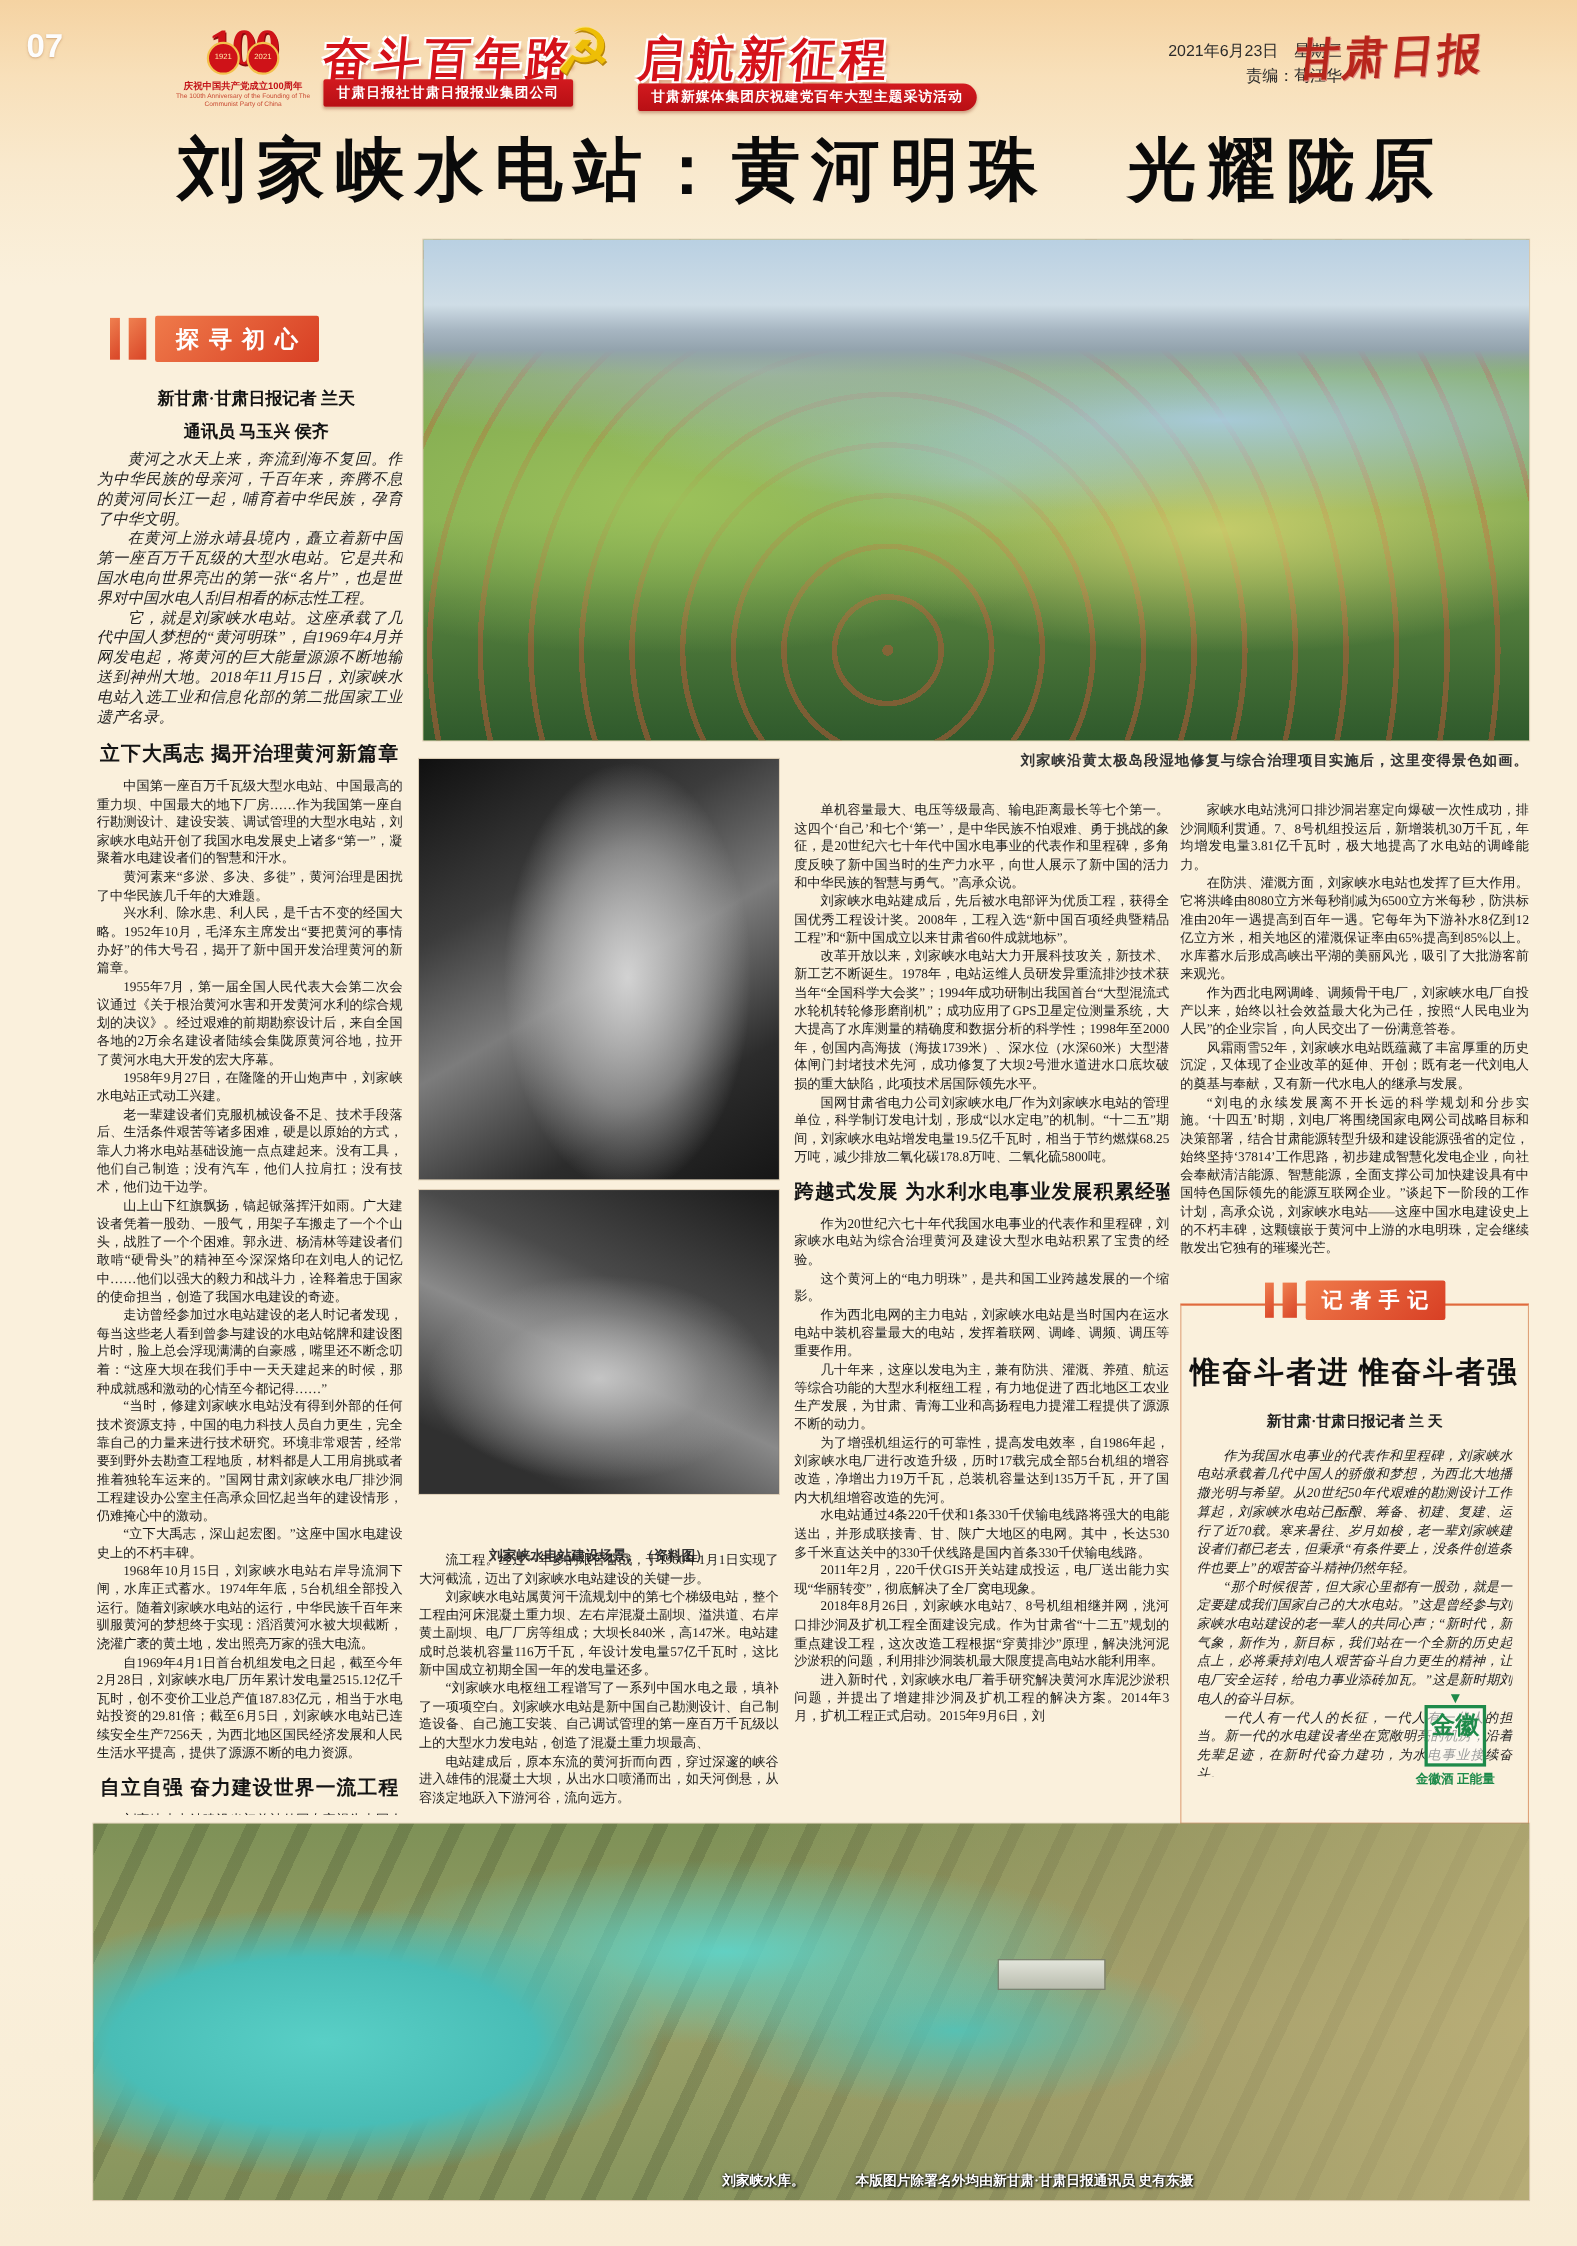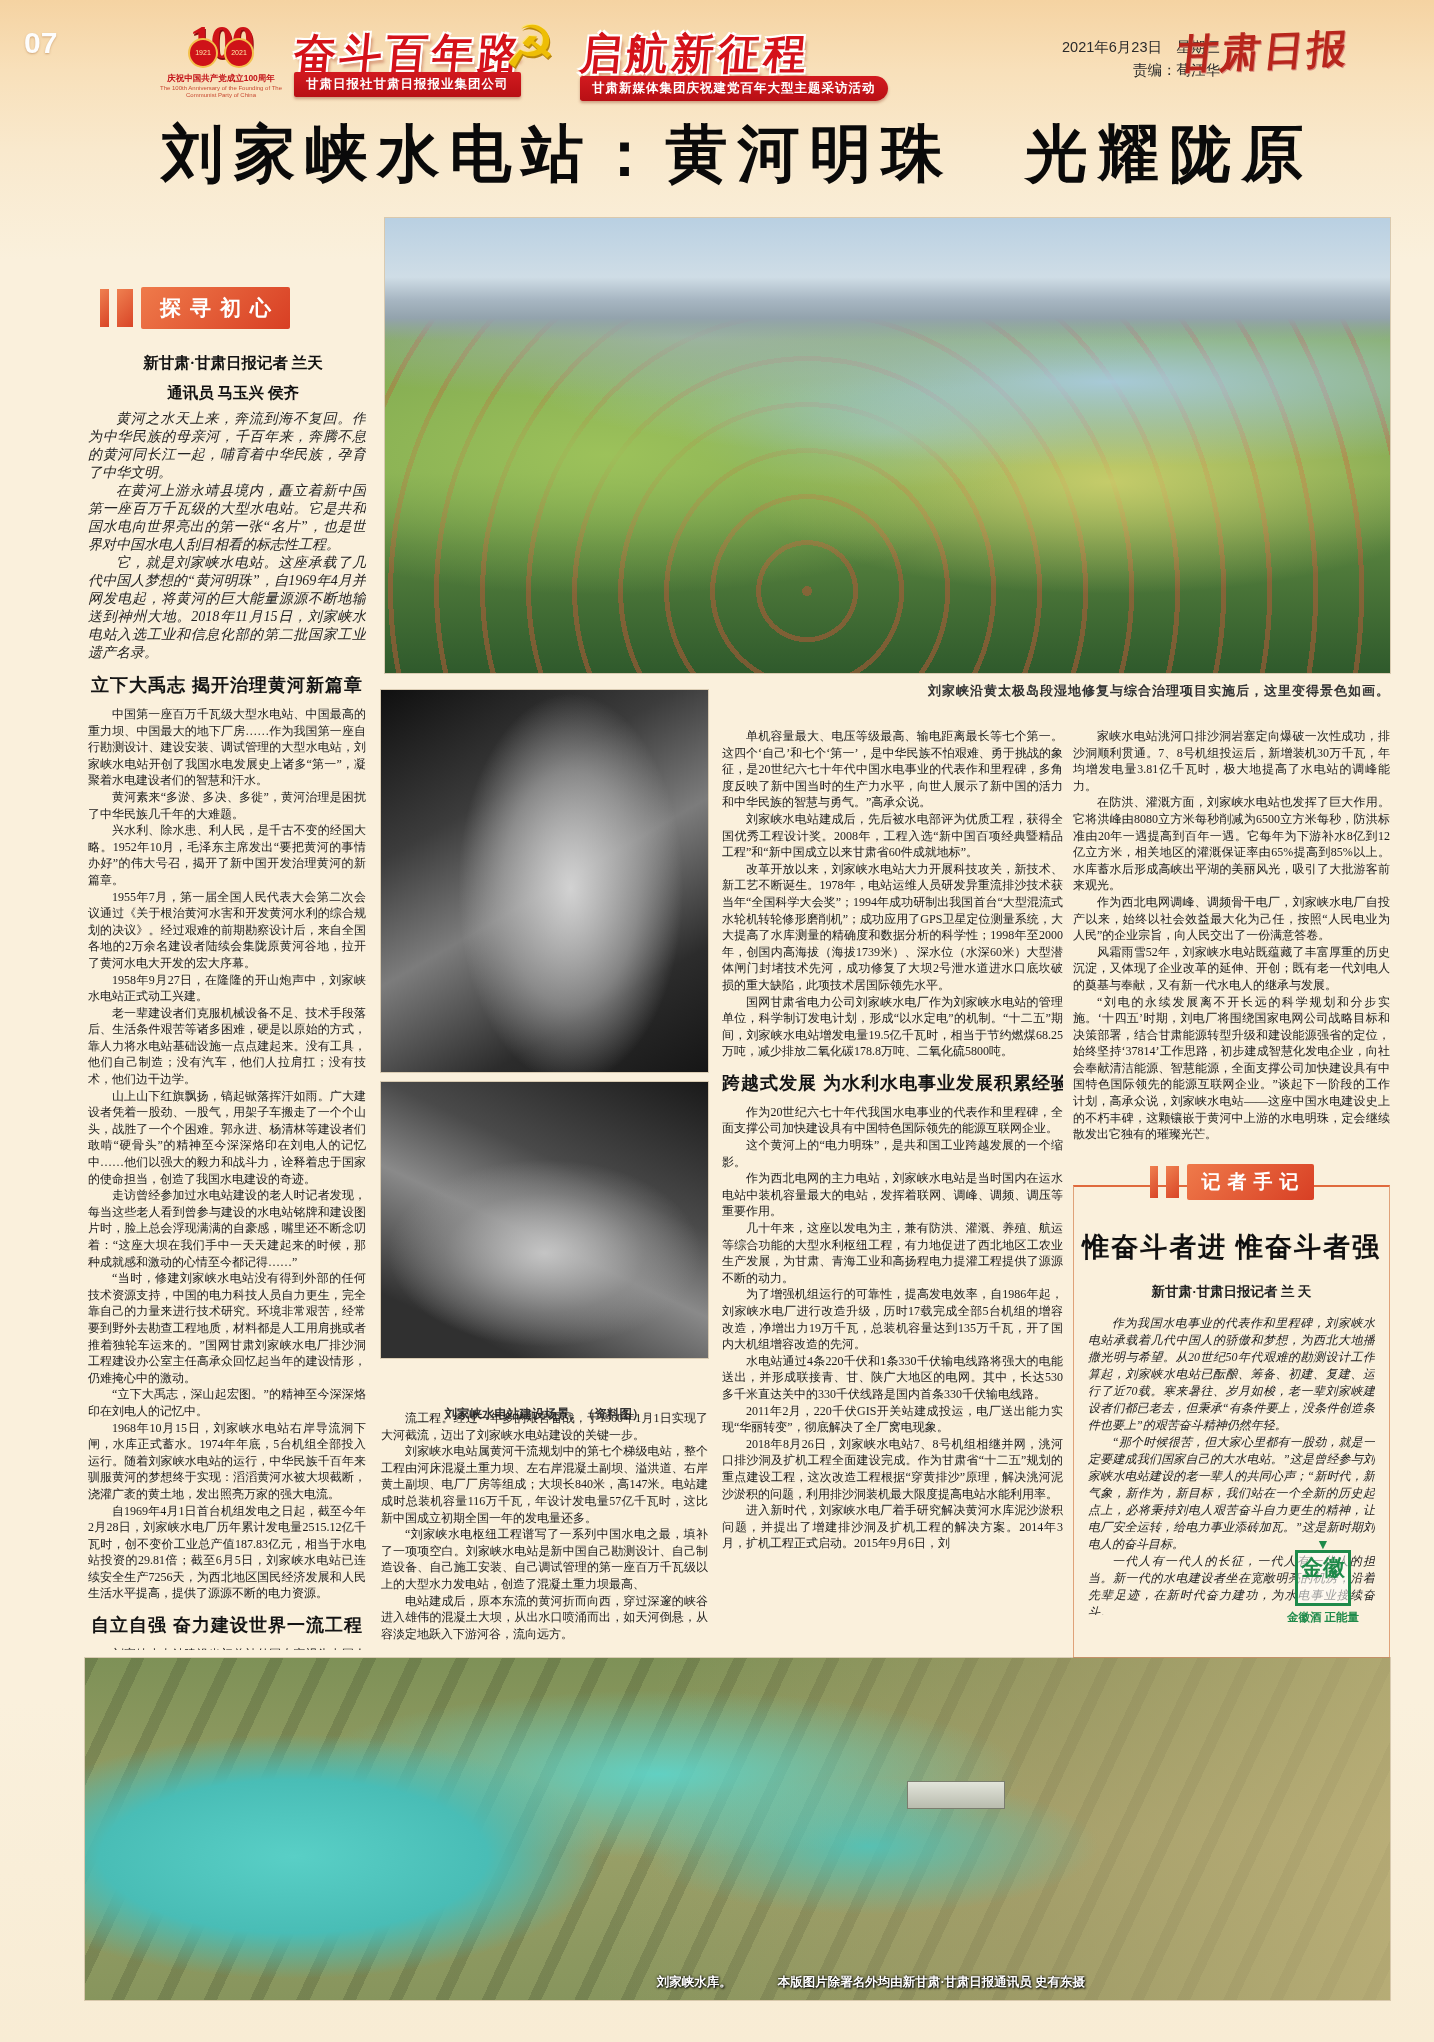--- a/index.html
+++ b/index.html
@@ -158,39 +158,39 @@
       <h3 class="subhead">立下大禹志 揭开治理黄河新篇章</h3>
       <p class="para">中国第一座百万千瓦级大型水电站、中国最高的重力坝、中国最大的地下厂房……作为我国第一座自行勘测设计、建设安装、调试管理的大型水电站，刘家峡水电站开创了我国水电发展史上诸多“第一”，凝聚着水电建设者们的智慧和汗水。</p>
       <p class="para">黄河素来“多淤、多决、多徙”，黄河治理是困扰了中华民族几千年的大难题。</p>
       <p class="para">兴水利、除水患、利人民，是千古不变的经国大略。1952年10月，毛泽东主席发出“要把黄河的事情办好”的伟大号召，揭开了新中国开发治理黄河的新篇章。</p>
       <p class="para">1955年7月，第一届全国人民代表大会第二次会议通过《关于根治黄河水害和开发黄河水利的综合规划的决议》。经过艰难的前期勘察设计后，来自全国各地的2万余名建设者陆续会集陇原黄河谷地，拉开了黄河水电大开发的宏大序幕。</p>
       <p class="para">1958年9月27日，在隆隆的开山炮声中，刘家峡水电站正式动工兴建。</p>
       <p class="para">老一辈建设者们克服机械设备不足、技术手段落后、生活条件艰苦等诸多困难，硬是以原始的方式，靠人力将水电站基础设施一点点建起来。没有工具，他们自己制造；没有汽车，他们人拉肩扛；没有技术，他们边干边学。</p>
       <p class="para">山上山下红旗飘扬，镐起锨落挥汗如雨。广大建设者凭着一股劲、一股气，用架子车搬走了一个个山头，战胜了一个个困难。郭永进、杨清林等建设者们敢啃“硬骨头”的精神至今深深烙印在刘电人的记忆中……他们以强大的毅力和战斗力，诠释着忠于国家的使命担当，创造了我国水电建设的奇迹。</p>
       <p class="para">走访曾经参加过水电站建设的老人时记者发现，每当这些老人看到曾参与建设的水电站铭牌和建设图片时，脸上总会浮现满满的自豪感，嘴里还不断念叨着：“这座大坝在我们手中一天天建起来的时候，那种成就感和激动的心情至今都记得……”</p>
       <p class="para">“当时，修建刘家峡水电站没有得到外部的任何技术资源支持，中国的电力科技人员自力更生，完全靠自己的力量来进行技术研究。环境非常艰苦，经常要到野外去勘查工程地质，材料都是人工用肩挑或者推着独轮车运来的。”国网甘肃刘家峡水电厂排沙洞工程建设办公室主任高承众回忆起当年的建设情形，仍难掩心中的激动。</p>
-      <p class="para">“立下大禹志，深山起宏图。”的精神至今深深烙印在刘电人的记忆中。</p>
+      <p class="para">“立下大禹志，深山起宏图。”这座中国水电建设史上的不朽丰碑。</p>
       <p class="para">1968年10月15日，刘家峡水电站右岸导流洞下闸，水库正式蓄水。1974年年底，5台机组全部投入运行。随着刘家峡水电站的运行，中华民族千百年来驯服黄河的梦想终于实现：滔滔黄河水被大坝截断，浇灌广袤的黄土地，发出照亮万家的强大电流。</p>
       <p class="para">自1969年4月1日首台机组发电之日起，截至今年2月28日，刘家峡水电厂历年累计发电量2515.12亿千瓦时，创不变价工业总产值187.83亿元，相当于水电站投资的29.81倍；截至6月5日，刘家峡水电站已连续安全生产7256天，为西北地区国民经济发展和人民生活水平提高，提供了源源不断的电力资源。</p>
       <h3 class="subhead">自立自强 奋力建设世界一流工程</h3>
       <p class="para">刘家峡水电站建设当初曾被外国专家视为中国人不可能完成的工程。但是我国水电建设和机电制造业的100多家设计、科研、院校、制造单位凭着一股不服输的韧劲，迎难而上，向人民交上了一份圆满的答卷。</p>
     </div>
   <div class="abs col col2">
       <p class="para">流工程。经过一年多的艰苦奋战，于1960年1月1日实现了大河截流，迈出了刘家峡水电站建设的关键一步。</p>
       <p class="para">刘家峡水电站属黄河干流规划中的第七个梯级电站，整个工程由河床混凝土重力坝、左右岸混凝土副坝、溢洪道、右岸黄土副坝、电厂厂房等组成；大坝长840米，高147米。电站建成时总装机容量116万千瓦，年设计发电量57亿千瓦时，这比新中国成立初期全国一年的发电量还多。</p>
       <p class="para">“刘家峡水电枢纽工程谱写了一系列中国水电之最，填补了一项项空白。刘家峡水电站是新中国自己勘测设计、自己制造设备、自己施工安装、自己调试管理的第一座百万千瓦级以上的大型水力发电站，创造了混凝土重力坝最高、</p>
       <p class="para">电站建成后，原本东流的黄河折而向西，穿过深邃的峡谷进入雄伟的混凝土大坝，从出水口喷涌而出，如天河倒悬，从容淡定地跃入下游河谷，流向远方。</p>
     </div>
   <div class="abs col col3">
       <p class="para">单机容量最大、电压等级最高、输电距离最长等七个第一。这四个‘自己’和七个‘第一’，是中华民族不怕艰难、勇于挑战的象征，是20世纪六七十年代中国水电事业的代表作和里程碑，多角度反映了新中国当时的生产力水平，向世人展示了新中国的活力和中华民族的智慧与勇气。”高承众说。</p>
       <p class="para">刘家峡水电站建成后，先后被水电部评为优质工程，获得全国优秀工程设计奖。2008年，工程入选“新中国百项经典暨精品工程”和“新中国成立以来甘肃省60件成就地标”。</p>
       <p class="para">改革开放以来，刘家峡水电站大力开展科技攻关，新技术、新工艺不断诞生。1978年，电站运维人员研发异重流排沙技术获当年“全国科学大会奖”；1994年成功研制出我国首台“大型混流式水轮机转轮修形磨削机”；成功应用了GPS卫星定位测量系统，大大提高了水库测量的精确度和数据分析的科学性；1998年至2000年，创国内高海拔（海拔1739米）、深水位（水深60米）大型潜体闸门封堵技术先河，成功修复了大坝2号泄水道进水口底坎破损的重大缺陷，此项技术居国际领先水平。</p>
       <p class="para">国网甘肃省电力公司刘家峡水电厂作为刘家峡水电站的管理单位，科学制订发电计划，形成“以水定电”的机制。“十二五”期间，刘家峡水电站增发电量19.5亿千瓦时，相当于节约燃煤68.25万吨，减少排放二氧化碳178.8万吨、二氧化硫5800吨。</p>
       <h3 class="subhead">跨越式发展 为水利水电事业发展积累经验</h3>
-      <p class="para">作为20世纪六七十年代我国水电事业的代表作和里程碑，全面支撑公司加快建设具有中国特色国际领先的能源互联网企业。</p>
+      <p class="para">作为20世纪六七十年代我国水电事业的代表作和里程碑，刘家峡水电站为综合治理黄河及建设大型水电站积累了宝贵的经验。</p>
       <p class="para">这个黄河上的“电力明珠”，是共和国工业跨越发展的一个缩影。</p>
       <p class="para">作为西北电网的主力电站，刘家峡水电站是当时国内在运水电站中装机容量最大的电站，发挥着联网、调峰、调频、调压等重要作用。</p>
       <p class="para">几十年来，这座以发电为主，兼有防洪、灌溉、养殖、航运等综合功能的大型水利枢纽工程，有力地促进了西北地区工农业生产发展，为甘肃、青海工业和高扬程电力提灌工程提供了源源不断的动力。</p>
       <p class="para">为了增强机组运行的可靠性，提高发电效率，自1986年起，刘家峡水电厂进行改造升级，历时17载完成全部5台机组的增容改造，净增出力19万千瓦，总装机容量达到135万千瓦，开了国内大机组增容改造的先河。</p>
       <p class="para">水电站通过4条220千伏和1条330千伏输电线路将强大的电能送出，并形成联接青、甘、陕广大地区的电网。其中，长达530多千米直达关中的330千伏线路是国内首条330千伏输电线路。</p>
       <p class="para">2011年2月，220千伏GIS开关站建成投运，电厂送出能力实现“华丽转变”，彻底解决了全厂窝电现象。</p>
       <p class="para">2018年8月26日，刘家峡水电站7、8号机组相继并网，洮河口排沙洞及扩机工程全面建设完成。作为甘肃省“十二五”规划的重点建设工程，这次改造工程根据“穿黄排沙”原理，解决洮河泥沙淤积的问题，利用排沙洞装机最大限度提高电站水能利用率。</p>
       <p class="para">进入新时代，刘家峡水电厂着手研究解决黄河水库泥沙淤积问题，并提出了增建排沙洞及扩机工程的解决方案。2014年3月，扩机工程正式启动。2015年9月6日，刘</p>
     </div>
   <div class="abs col col4">

